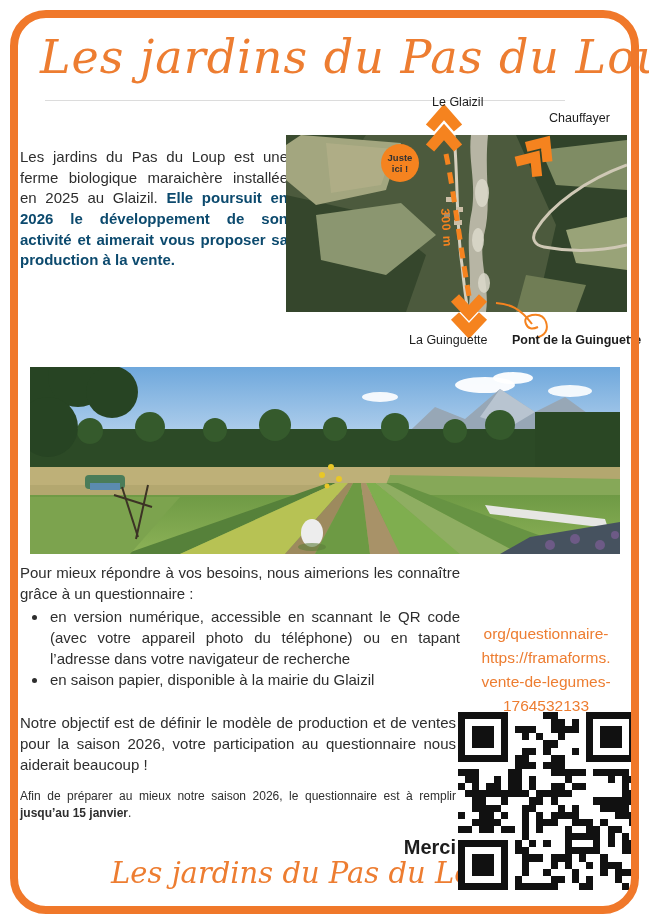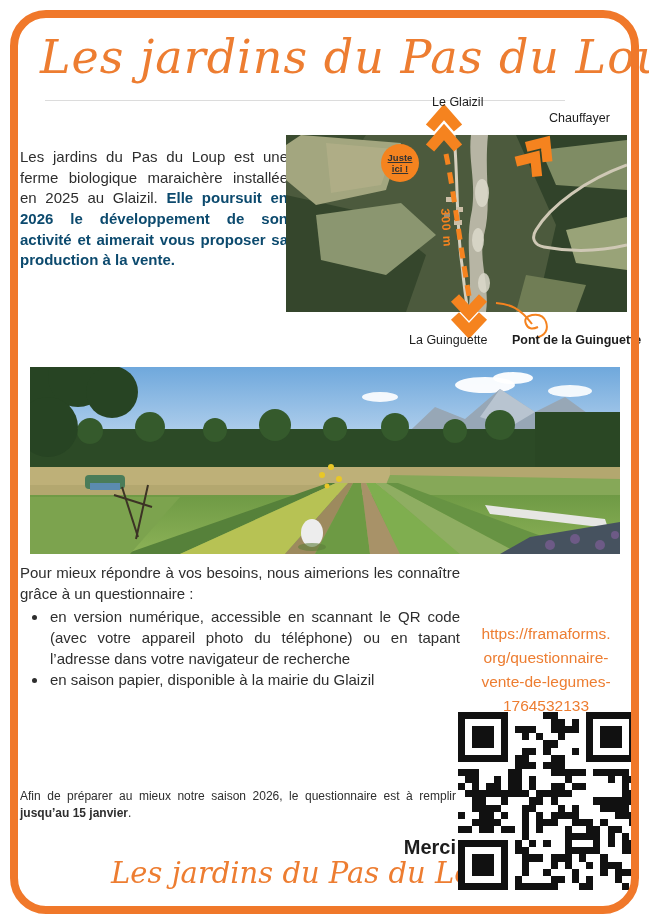--- a/index.html
+++ b/index.html
@@ -30,21 +30,21 @@
   .map-base{position:absolute;left:286px;top:135px;width:341px;height:177px;z-index:1;}
   .map-annotations{position:absolute;left:280px;top:92px;width:365px;height:270px;z-index:3;pointer-events:none;}
   .map-label{position:absolute;z-index:4;font-size:12.5px;color:#1c1c1c;white-space:nowrap;}
   .lbl-glaizil{left:432px;top:95px;}
   .lbl-chauffayer{left:549px;top:111px;}
   .lbl-guinguette{left:409px;top:333px;}
   .lbl-pont{left:512px;top:333px;font-weight:bold;}
   .juste-ici{
     position:absolute;left:381px;top:144px;width:38px;height:38px;border-radius:50%;
     background:#f5831f;z-index:4;display:flex;flex-direction:column;align-items:center;
-    justify-content:center;font-size:9.5px;font-weight:700;color:#333;line-height:1.2;text-decoration:underline;
+    justify-content:center;font-size:9.5px;font-weight:700;color:#333;line-height:1.2;
   }
   .distance{
     position:absolute;left:452px;top:208px;z-index:4;color:#f5831f;
     font-size:12px;font-weight:700;letter-spacing:1px;
     transform:rotate(86deg);transform-origin:left top;white-space:nowrap;
   }
   
   .farm-photo{position:absolute;left:30px;top:367px;width:590px;height:187px;}
   
   .quest{
@@ -221,26 +221,27 @@
 
   <div class="quest">
     <div>Pour mieux répondre à vos besoins, nous aimerions les connaître grâce à un questionnaire :</div>
     <ul>
       <li><span>en version numérique, accessible en scannant le QR code (avec votre appareil photo du téléphone) ou en tapant l’adresse dans votre navigateur de recherche</span></li>
       <li><span>en saison papier,  disponible à la mairie du Glaizil</span></li>
     </ul>
   </div>
 
   <div class="url-block">
+    <div>org/questionnaire-</div>
     <div>https://framaforms.</div>
-    <div>org/questionnaire-</div>
     <div>vente-de-legumes-</div>
     <div>1764532133</div>
   </div>
 
+  <div class="objective">Notre objectif est de définir le modèle de production et de ventes pour la saison 2026, votre participation au questionnaire nous aiderait beaucoup !</div>
 
   <div class="deadline">
     <span>Afin de préparer au mieux notre saison 2026, le questionnaire est à remplir </span><span class="b">jusqu’au 15 janvier</span><span>.</span>
   </div>
 
   <div class="thanks">Merci</div>
 
   <div class="qr">
     <svg viewBox="0 0 25 25" shape-rendering="crispEdges">
         <g fill="#111">

